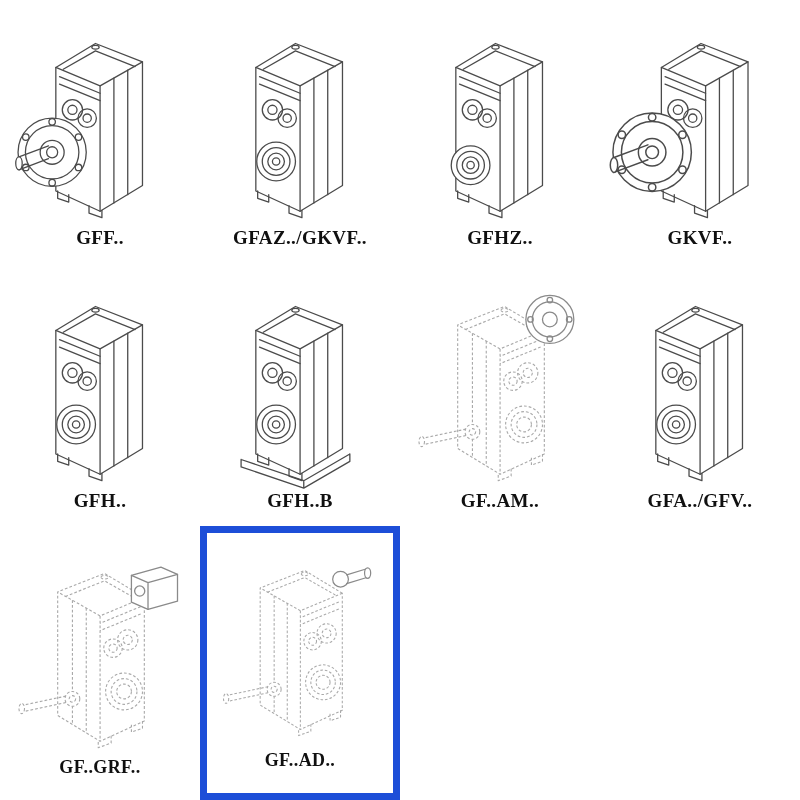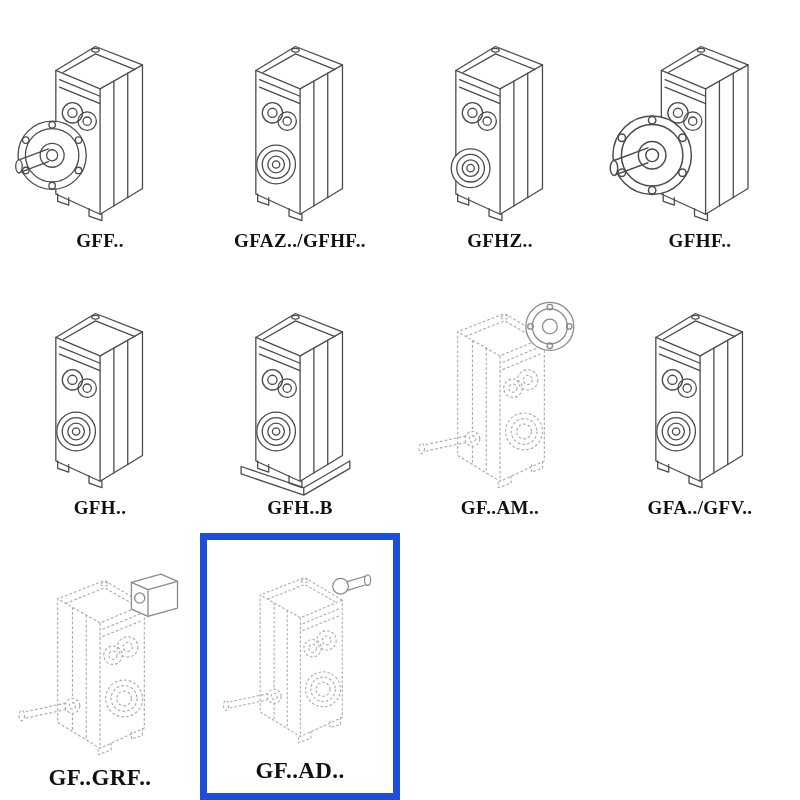--- a/index.html
+++ b/index.html
@@ -18,21 +18,21 @@
     display:flex;flex-direction:column;align-items:center;justify-content:flex-end;
     padding:4px 2px 8px;box-sizing:border-box;
   }
   .cell.boxed{border:7px solid #1d4ed8;}
   .draw{width:96%;height:212px;flex:0 0 auto;}
   .label{
     font-weight:bold;font-size:19px;letter-spacing:.4px;line-height:1.1;
     margin-top:2px;margin-bottom:6px;white-space:nowrap;
     color:var(--c-label,#101010);
   }
-  .label.lg{font-size:23px;margin-bottom:2px;}
+  .label.lg{font-size:18px;margin-bottom:14px;}
   
   .ln{fill:none;stroke:var(--c-line,#4b4b4b);stroke-width:1.4;stroke-linejoin:round;stroke-linecap:round;}
   .ph{fill:none;stroke:var(--c-phantom,#a9a9a9);stroke-width:1.2;stroke-dasharray:3 2.2;stroke-linejoin:round;}
   .soft{stroke:var(--c-soft,#8a8a8a);stroke-dasharray:none;}
   .defs{position:absolute;width:0;height:0;overflow:hidden;}
 </style>
 </head>
 <body>
 
 <svg class="defs" aria-hidden="true">
@@ -157,21 +157,21 @@
       <g class="ln">
         <g>
             <use href="#gbx"></use>
             <use href="#eyes"></use>
           </g>
         <g>
             <use href="#bigring"></use>
           </g>
       </g>
     </svg>
-    <div class="label">GFAZ../GFHF..</div>
+    <div class="label">GFAZ../GKVF..</div>
   </div>
 
   <div class="cell">
     <svg class="draw" viewBox="0 0 200 230">
       <g class="ln">
         <g>
             <use href="#gbx"></use>
             <use href="#eyes"></use>
           </g>
         <g>
@@ -187,21 +187,21 @@
       <g class="ln">
         <g>
             <use href="#gbx" transform="translate(6,0)"></use>
             <use href="#eyes" transform="translate(6,0)"></use>
           </g>
         <g>
           <use href="#flange" transform="translate(48,150) scale(1.15) translate(-48,-150)"></use>
         </g>
       </g>
     </svg>
-    <div class="label">GFHF..</div>
+    <div class="label">GKVF..</div>
   </div>
 
   <div class="cell">
     <svg class="draw" viewBox="0 0 200 230">
       <g class="ln">
         <g>
             <use href="#gbx"></use>
             <use href="#eyes"></use>
           </g>
         <g>

